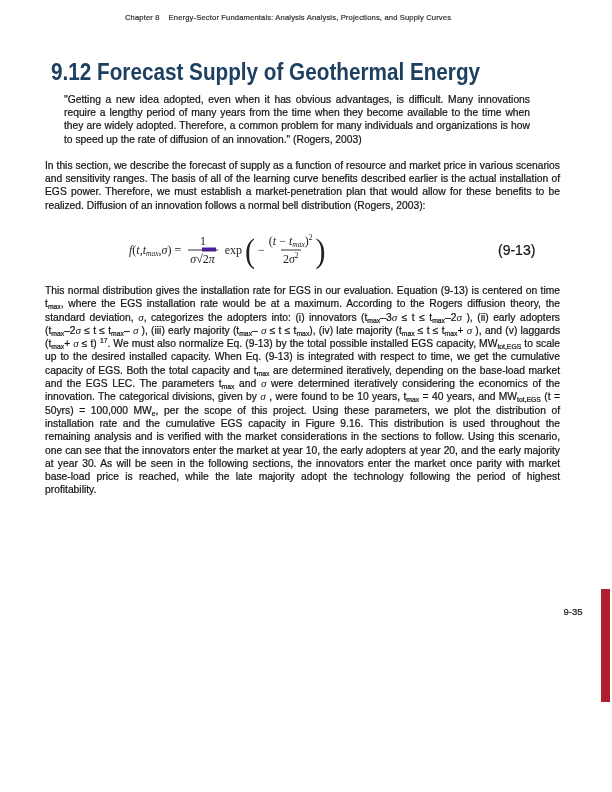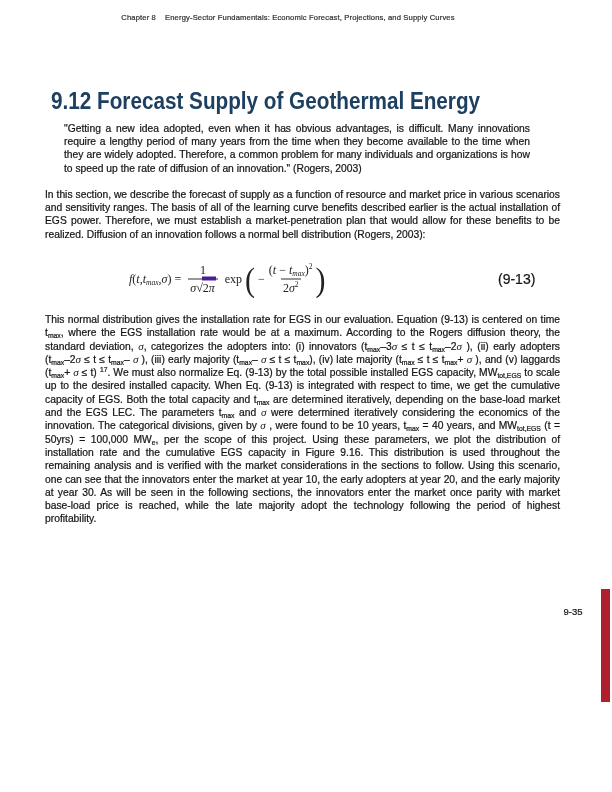--- a/index.html
+++ b/index.html
@@ -12,21 +12,21 @@
   body{width:612px;height:792px;font-family:"Liberation Sans",sans-serif;}
   .page{position:relative;width:612px;height:792px;background:#ffffff;overflow:hidden;}
 
   .running-header{
     position:absolute;top:13px;left:0;width:576px;text-align:center;
     font-size:7.6px;letter-spacing:0.15px;color:var(--header-gray);
     -webkit-text-stroke:0.2px currentColor;white-space:nowrap;
   }
   .running-header .chapter{margin-right:9px;}
 
-  .content{position:absolute;left:45px;top:0;width:515px;padding-top:89px;}
+  .content{position:absolute;left:45px;top:0;width:515px;padding-top:60px;}
 
   .section-title{
     margin:0 0 0 6px;font-size:23px;line-height:24px;font-weight:bold;
     color:var(--title-navy);white-space:nowrap;
     transform:scaleX(0.9);transform-origin:left center;
   }
 
   .pull-quote{
     margin:9px 30px 0 19px;font-size:10.3px;line-height:13.2px;
     text-align:justify;color:var(--text-dark);
@@ -75,21 +75,21 @@
     position:absolute;left:601px;top:589px;width:9px;height:113px;
     background:var(--tab-red);
   }
 </style>
 </head>
 <body>
 
 <div class="page">
 
   <header class="running-header">
-    <span class="chapter">Chapter 8</span><span>Energy-Sector Fundamentals: Economic Forecast, Projections, and Supply Curves</span>
+    <span class="chapter">Chapter 8</span><span>Energy-Sector Fundamentals: Analysis Analysis, Projections, and Supply Curves</span>
   </header>
 
   <main class="content">
 
     <h1 class="section-title">9.12 Forecast Supply of Geothermal Energy</h1>
 
     <blockquote class="pull-quote">"Getting a new idea adopted, even when it has obvious advantages, is difficult. Many innovations require a lengthy period of many years from the time when they become available to the time when they are widely adopted. Therefore, a common problem for many individuals and organizations is how to speed up the rate of diffusion of an innovation." (Rogers, 2003)</blockquote>
 
     <p class="para intro">In this section, we describe the forecast of supply as a function of resource and market price in various scenarios and sensitivity ranges. The basis of all of the learning curve benefits described earlier is the actual installation of EGS power. Therefore, we must establish a market-penetration plan that would allow for these benefits to be realized. Diffusion of an innovation follows a normal bell distribution (Rogers, 2003):</p>
 

